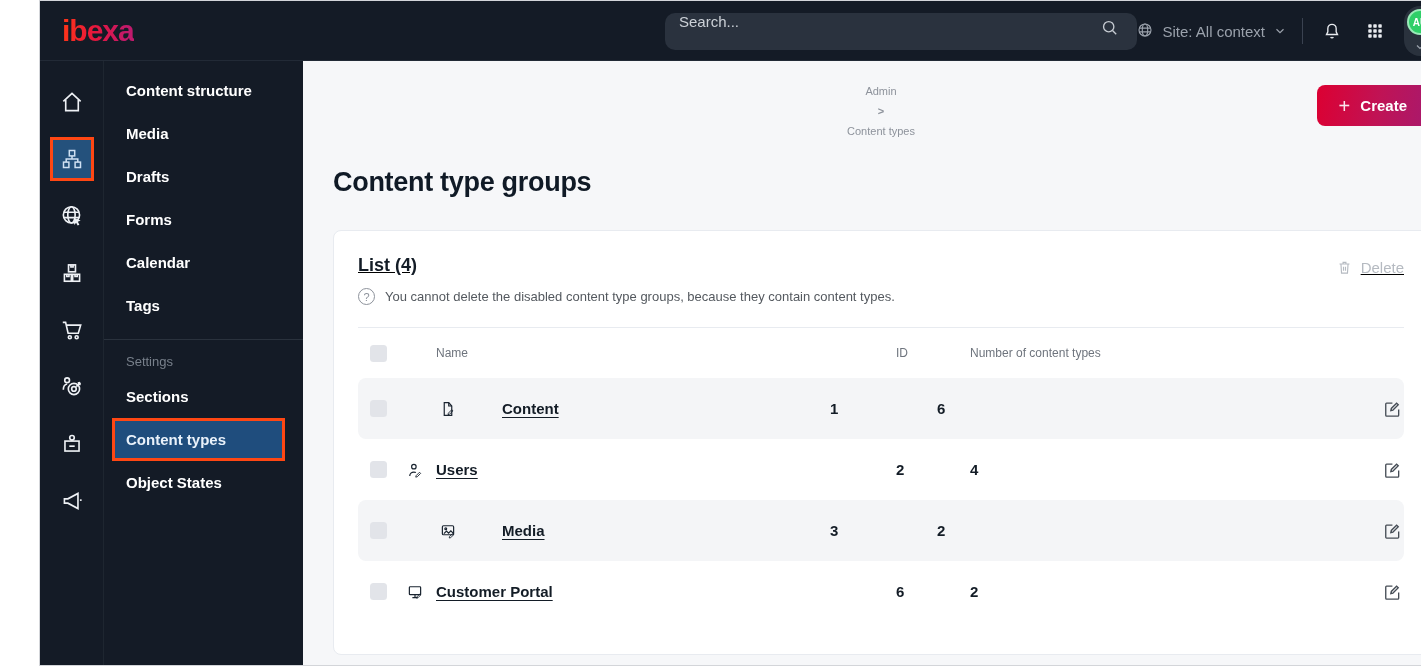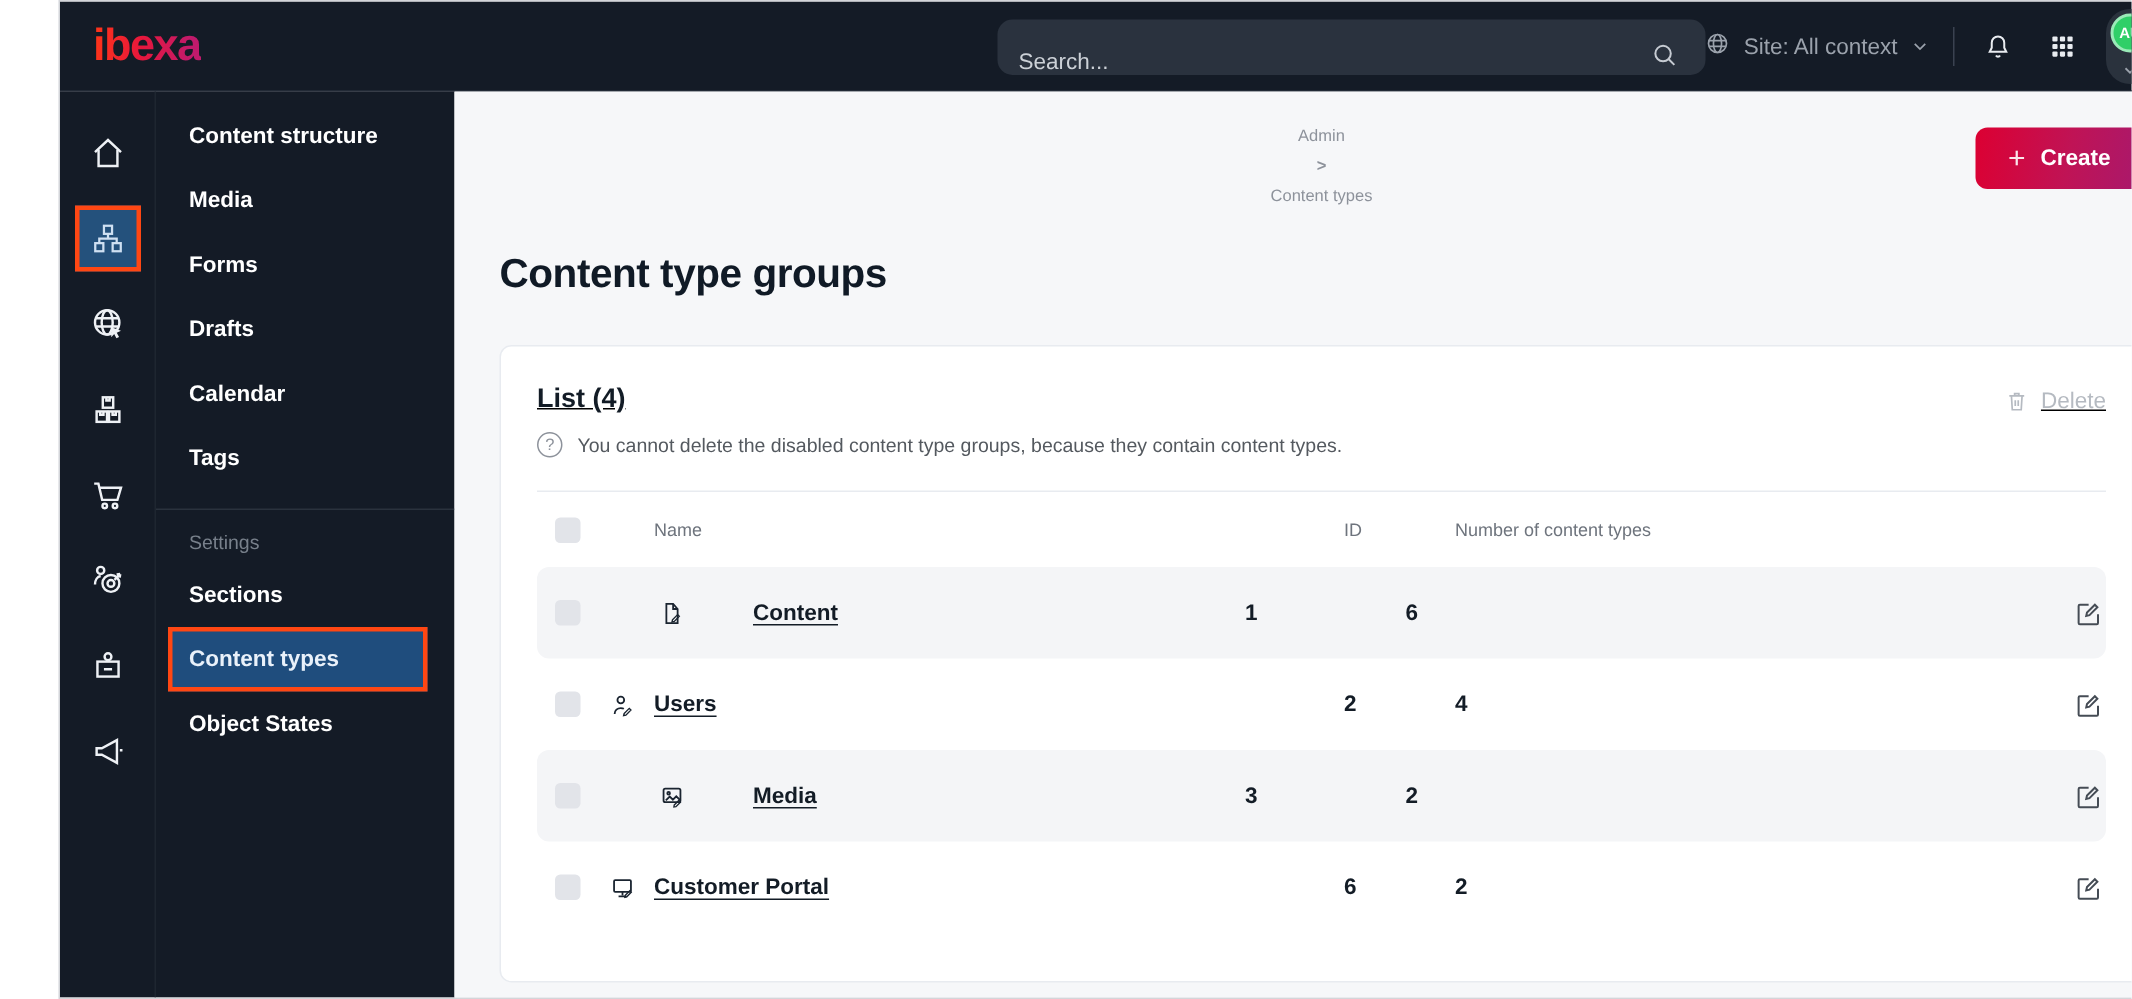--- a/index.html
+++ b/index.html
@@ -4,21 +4,21 @@
 <style>
   * { margin:0; padding:0; box-sizing:border-box; }
   html,body { width:1421px; height:666px; font-family:"Liberation Sans", sans-serif; }
   .app { width:1421px; height:666px; border:1px solid #d3d5d9; background:#f6f7f9; overflow:hidden; display:flex; flex-direction:column;margin-left:39px; }
 
   
   .topbar { height:60px; flex:0 0 60px; background:#141b26; display:flex; align-items:center; position:relative; border-bottom:1px solid #222a36; }
   .logo { margin-left:22px; font-size:30px; font-weight:bold; letter-spacing:-1px;
           background:linear-gradient(95deg,#ff3617 0%,#e7173c 45%,#c01a6c 90%);
           -webkit-background-clip:text; background-clip:text; color:transparent; line-height:1; }
-  .searchbox { position:absolute; left:625px; top:12px; width:472px; height:37px; background:#2a323e; border-radius:10px; display:flex; align-items:flex-end; padding:0 14px; }
+  .searchbox { position:absolute; left:625px; top:12px; width:472px; height:37px; background:#2a323e; border-radius:10px; display:flex; align-items:flex-start; padding:0 14px; }
   .searchbox input { flex:1; background:transparent; border:none; outline:none; color:#e8ebef; font-size:15px; font-family:inherit; }
   .searchbox input::placeholder { color:#ccd1d7; }
   .top-right { position:absolute; right:16px; top:0; height:60px; display:flex; align-items:center; gap:15px; }
   .sitectx { display:flex; align-items:center; gap:8px; color:#9ba2ac; font-size:15px; cursor:pointer; }
   .vdiv { width:1px; height:26px; background:#3a4250; }
   .icon-btn { display:flex; align-items:center; justify-content:center; width:28px; height:28px; color:#e9ecf0; cursor:pointer; }
   .avatar-pill { display:flex; align-items:center; gap:6px; background:#2a323d; border-radius:16px; padding:3px 10px 3px 3px; cursor:pointer;flex-direction:column; }
   .avatar { width:26px; height:26px; border-radius:50%; background:#2fcf68; border:2px solid #9aeab8; color:#ffffff; font-size:10px; font-weight:bold; display:flex; align-items:center; justify-content:center; }
 
   
@@ -190,22 +190,22 @@
         <svg width="26" height="26" viewBox="0 0 24 24" fill="none" stroke="currentColor" stroke-width="1.5">
             <path d="M5 10h3.2L17.5 5v14l-9.3-5H5v-4z"></path>
             <path d="M19.3 11.2h1.6"></path>
           </svg>
       </div>
     </nav>
 
     <nav class="panel">
       <div class="pitem">Content structure</div>
       <div class="pitem">Media</div>
+      <div class="pitem">Drafts</div>
       <div class="pitem">Forms</div>
-      <div class="pitem">Drafts</div>
       <div class="pitem">Calendar</div>
       <div class="pitem">Tags</div>
       <div class="pdiv"></div>
       <div class="plabel">Settings</div>
       <div class="pitem">Sections</div>
       <div class="pitem selected">Content types</div>
       <div class="pitem">Object States</div>
     </nav>
 
     <main class="main">

